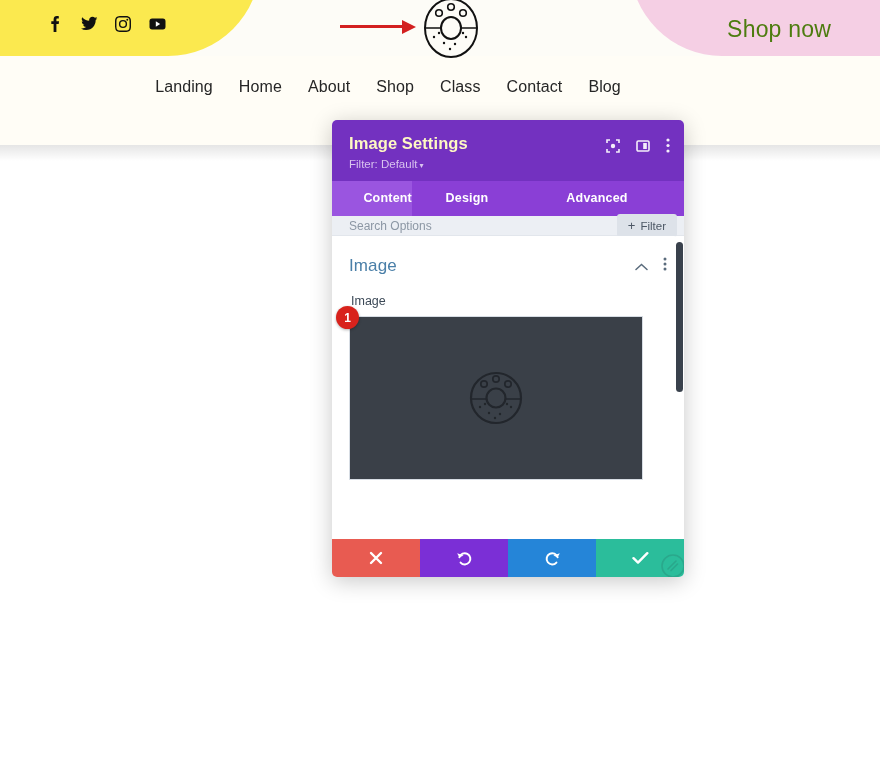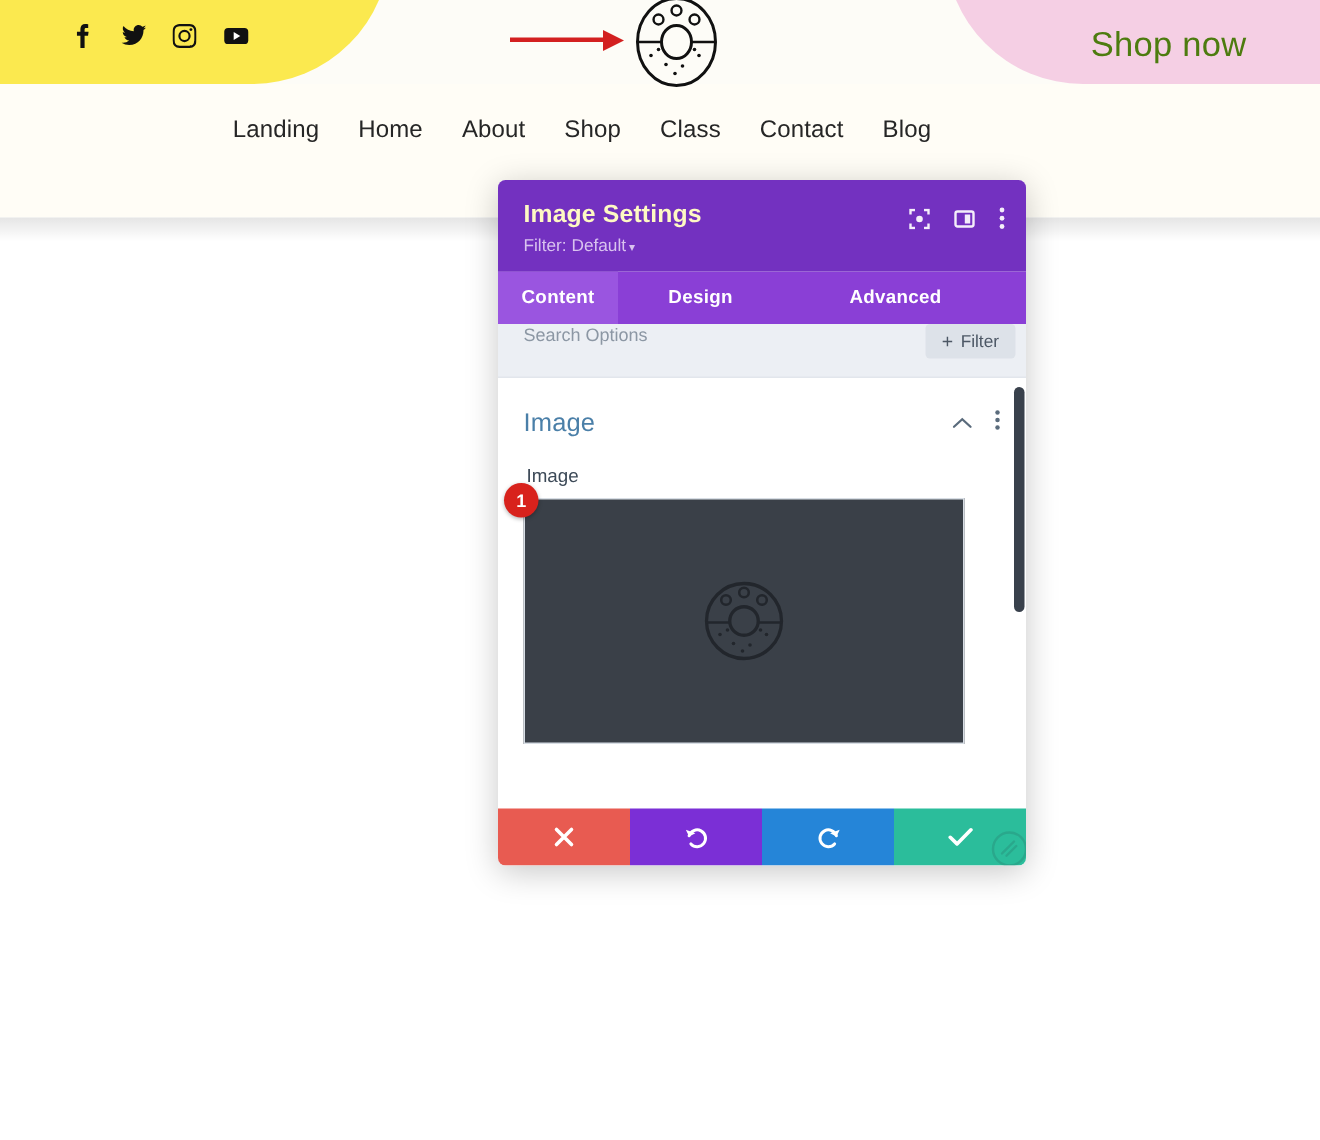--- a/index.html
+++ b/index.html
@@ -130,30 +130,30 @@
     background: #8a3fd6;
     flex: 0 0 auto;
   }
   .tab {
     padding: 10px 0 11px 0;
     color: #ffffff; font-size: 12.5px; font-weight: bold;
     text-align: center;
     cursor: pointer;
     letter-spacing: .2px;
   }
-  .tab.t0 { width: 80px; }
+  .tab.t0 { width: 80px; text-align: right; }
   .tab.t1 { width: 110px; }
   .tab.t2 { width: 150px; }
   .tab.active { background: #9a55e0; }
 
   .search-row {
-    display: flex; align-items: flex-start;
+    display: flex; align-items: center;
     background: #eceff4;
     border-bottom: 1px solid #e2e6ec;
-    height: 36px;
+    height: 20px;
     padding-left: 17px; padding-right: 7px;
     flex: 0 0 auto;
   }
   .search-input {
     flex: 1; border: none; background: transparent;
     font-size: 12px; color: #55616f;
     font-family: "Liberation Sans", sans-serif;
     outline: none;
   }
   .search-input::placeholder { color: #8c97a4; }

